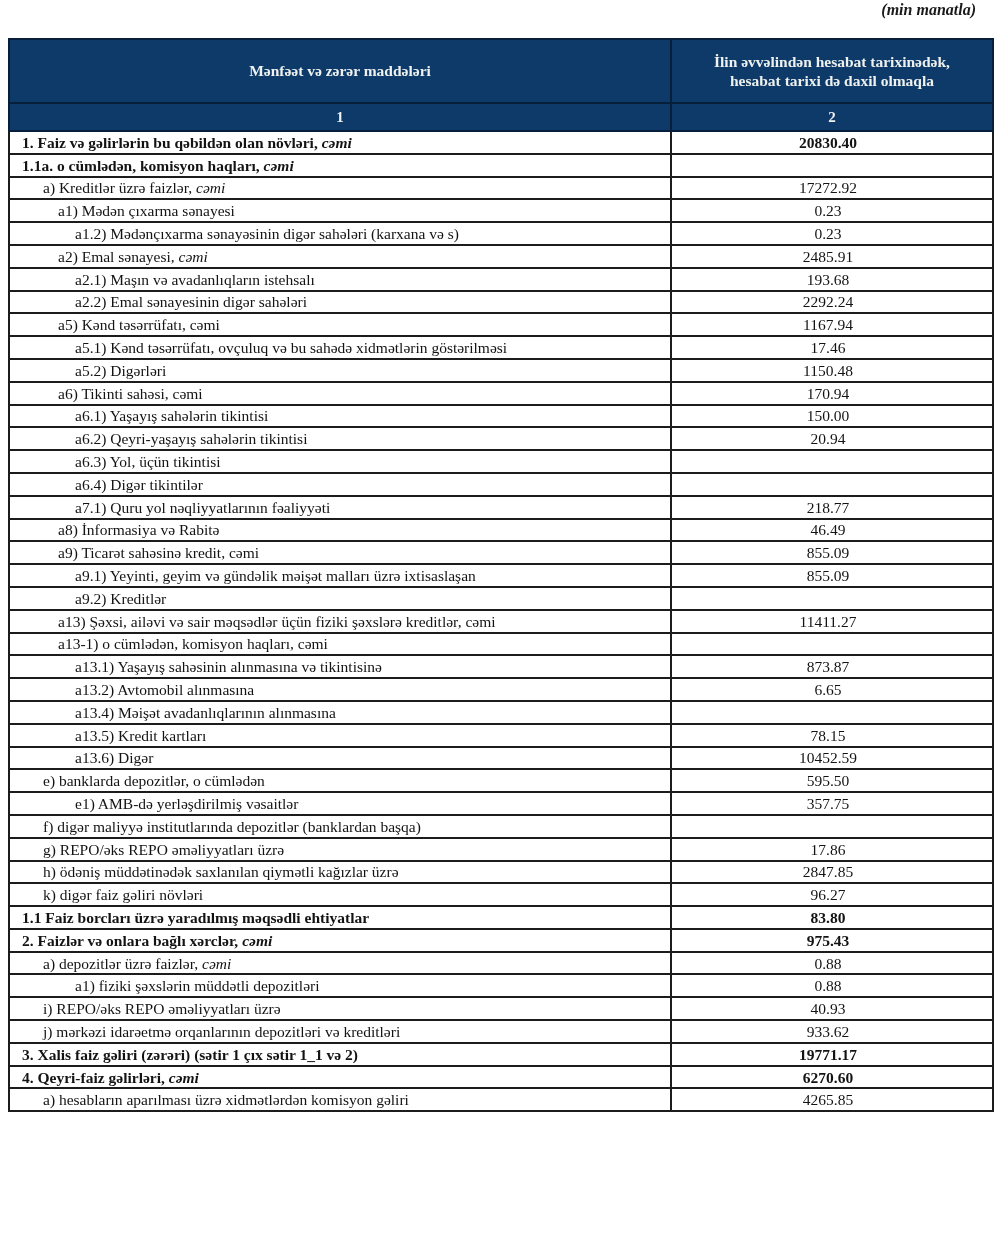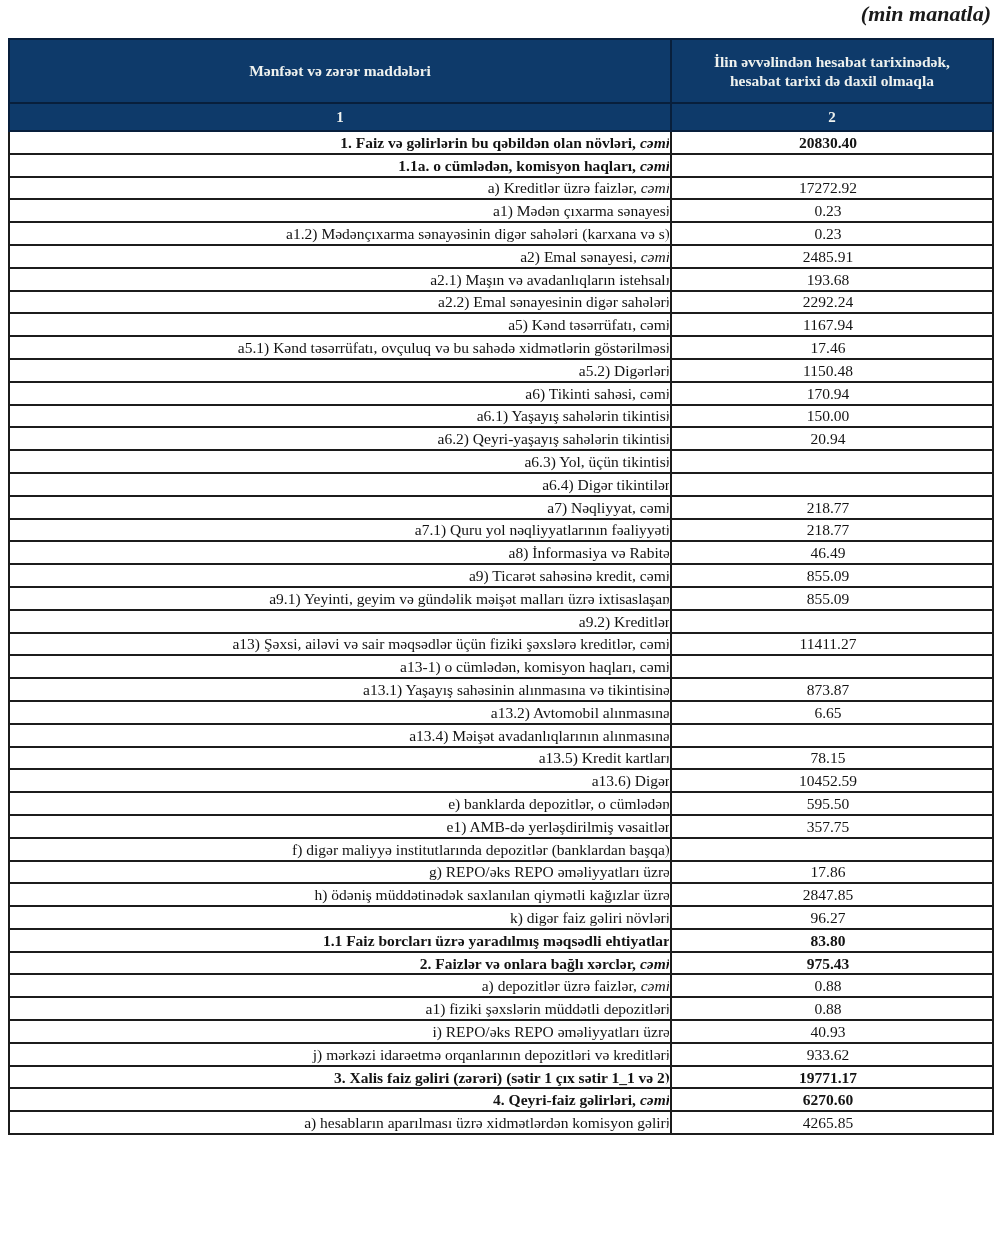--- a/index.html
+++ b/index.html
@@ -11,22 +11,22 @@
     width: 1000px;
     height: 1257px;
     position: relative;
     overflow: hidden;
     font-family: "Liberation Serif", serif;
     color: #131313;
   }
   .note {
     position: absolute;
     top: 1px;
-    right: 9px;
-    font-size: 22px;
+    right: 24px;
+    font-size: 16px;
     font-weight: bold;
     font-style: italic;
     color: #1a1a1a;
   }
   table.report {
     position: absolute;
     left: 8px;
     top: 38px;
     width: 984px;
     border-collapse: collapse;
@@ -52,21 +52,21 @@
     border: 2px solid #1c1c1c;
     height: 20.8px;
     padding: 0;
     font-size: 15.5px;
     line-height: 1.1;
     vertical-align: middle;
     background: #ffffff;
     overflow: hidden;
     white-space: nowrap;
   }
-  tbody td.label { text-align: right; border-radius: 10px; }
+  tbody td.label { text-align: left; }
   tbody td.value { text-align: center; padding-right: 8px; }
   tbody tr.bold td { font-weight: bold; }
 
   td.lvl0 { padding-left: 12px; }
   td.lvl1 { padding-left: 33px; }
   td.lvl2 { padding-left: 48px; }
   td.lvl3 { padding-left: 65px; }
 </style>
 </head>
 <body>
@@ -147,24 +147,20 @@
       </tr>
       <tr>
         <td class="label lvl3">a6.3) Yol, üçün tikintisi</td>
         <td class="value"></td>
       </tr>
       <tr>
         <td class="label lvl3">a6.4) Digər tikintilər</td>
         <td class="value"></td>
       </tr>
       <tr>
-        <td class="label lvl2">a7) Nəqliyyat, cəmi</td>
-        <td class="value">218.77</td>
-      </tr>
-      <tr>
         <td class="label lvl3">a7.1) Quru yol nəqliyyatlarının fəaliyyəti</td>
         <td class="value">218.77</td>
       </tr>
       <tr>
         <td class="label lvl2">a8)  İnformasiya və Rabitə</td>
         <td class="value">46.49</td>
       </tr>
       <tr>
         <td class="label lvl2">a9) Ticarət sahəsinə kredit, cəmi</td>
         <td class="value">855.09</td>

